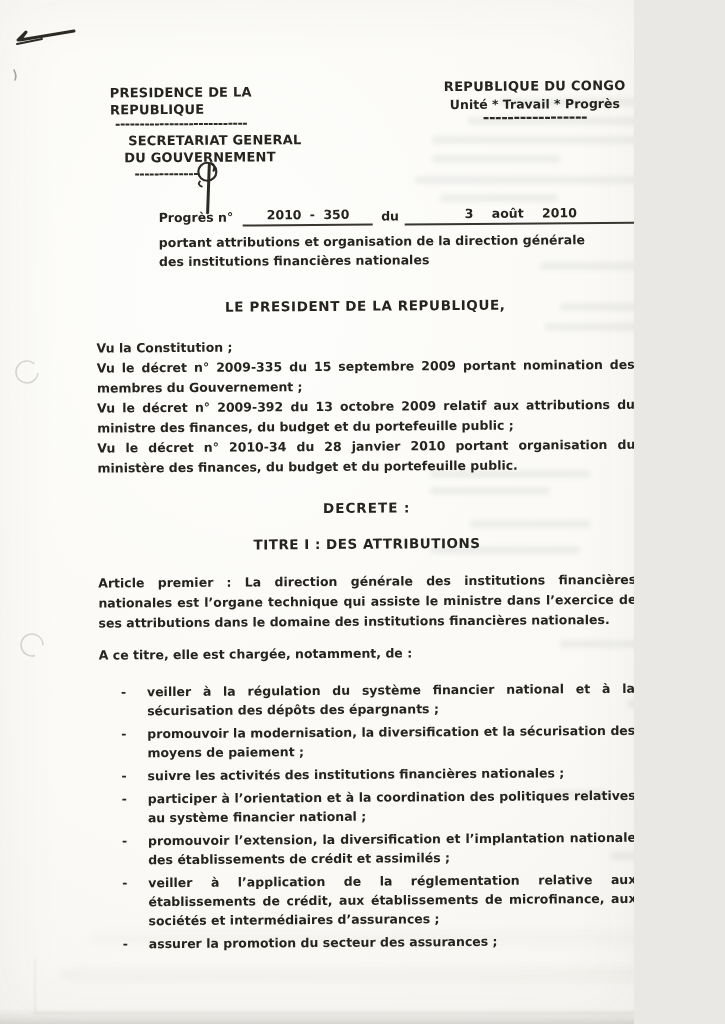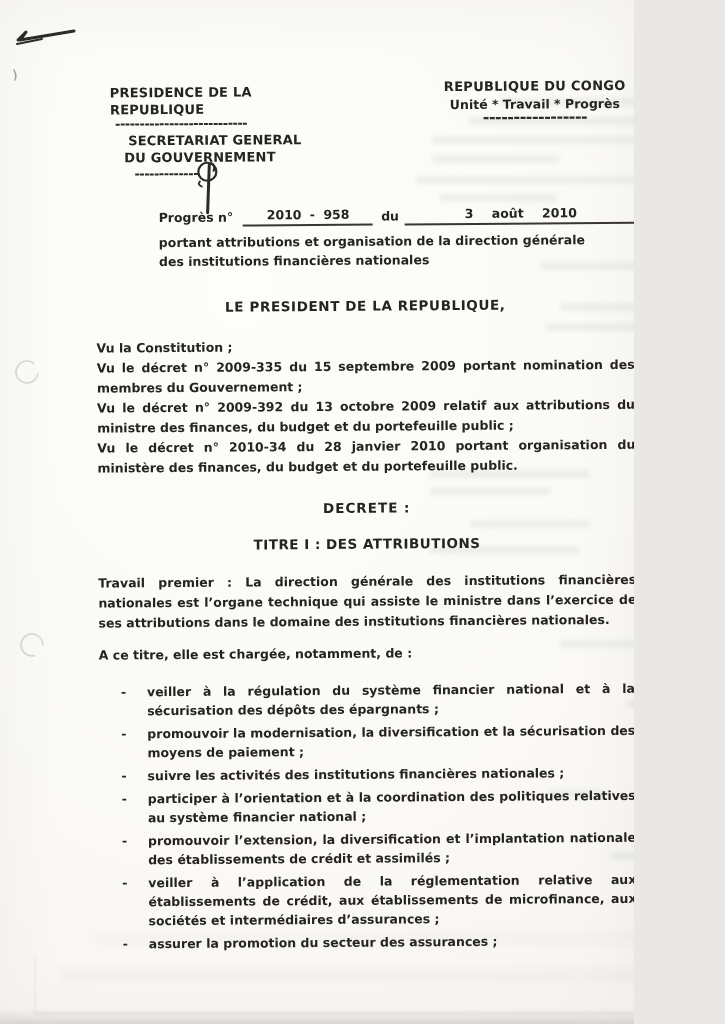--- a/index.html
+++ b/index.html
@@ -138,21 +138,21 @@
 
     <div class="abs hdr-right">
       <div class="l1">REPUBLIQUE DU CONGO</div>
       <div class="l2">Unité * Travail * Progrès</div>
       <div class="dashes d1">-----------------</div>
     </div>
 
     <div class="abs decree">
       <div class="decree-line">
         <span class="decree-label">Progrès n°</span>
-        <span class="decree-num">2010 - 958</span>
+        <span class="decree-num">2010 - 350</span>
         <span class="decree-du">du</span>
         <span class="decree-date">3 août 2010</span>
       </div>
       <div class="decree-sub first">portant attributions et organisation de la direction générale</div>
       <div class="decree-sub">des institutions financières nationales</div>
     </div>
 
     <div class="abs pres-heading">LE PRESIDENT DE LA REPUBLIQUE,</div>
 
     <div class="abs visas">
@@ -160,21 +160,21 @@
       <p>Vu le décret n° 2009-335 du 15 septembre 2009 portant nomination des membres du Gouvernement ;</p>
       <p>Vu le décret n° 2009-392 du 13 octobre 2009 relatif aux attributions du ministre des finances, du budget et du portefeuille public ;</p>
       <p>Vu le décret n° 2010-34 du 28 janvier 2010 portant organisation du ministère des finances, du budget et du portefeuille public.</p>
     </div>
 
     <div class="abs decrete-heading">DECRETE :</div>
 
     <div class="abs titre-heading">TITRE I : DES ATTRIBUTIONS</div>
 
     <div class="abs article">
-      <span>Travail premier :</span>
+      <span>Article premier :</span>
       <span> </span>
       <span>La direction générale des institutions financières nationales est l’organe technique qui assiste le ministre dans l’exercice de ses attributions dans le domaine des institutions financières nationales.</span>
     </div>
 
     <div class="abs intro">A ce titre, elle est chargée, notamment, de :</div>
 
     <div class="abs missions">
       <div class="mission">
         <span class="marker">-</span>
         <span class="mtext">veiller à la régulation du système financier national et à la sécurisation des dépôts des épargnants ;</span>

